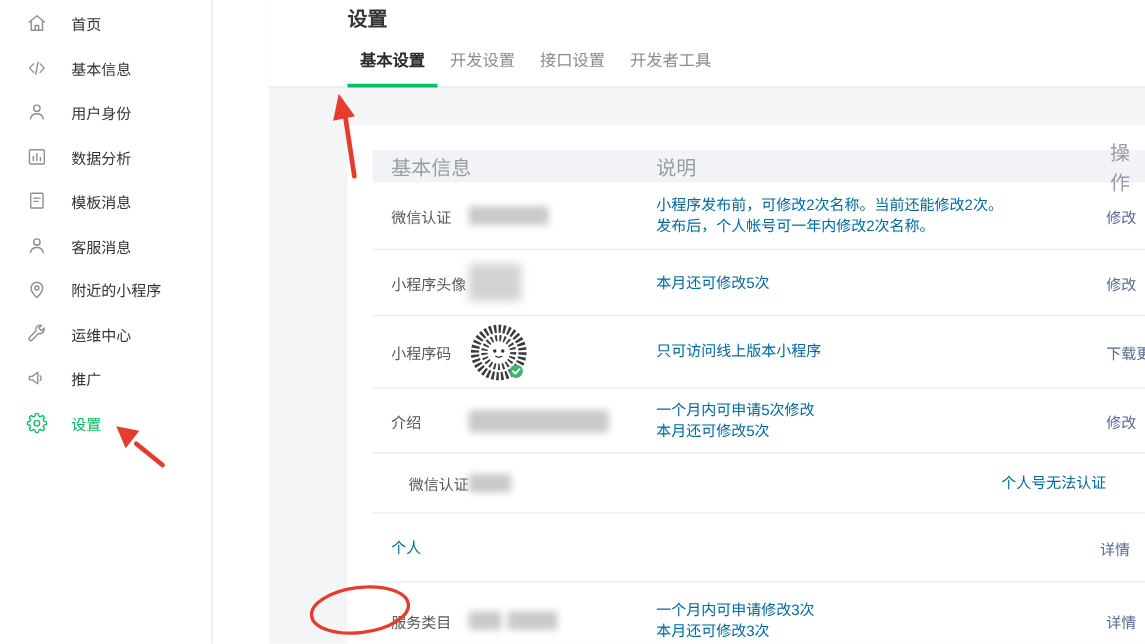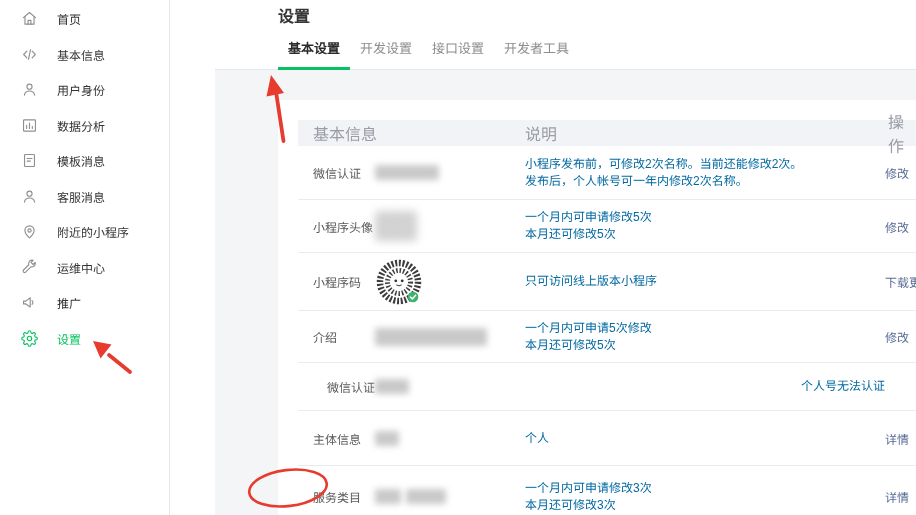--- a/index.html
+++ b/index.html
@@ -213,21 +213,20 @@
               <div class="c3"><a class="action-link">修改</a></div>
             </div>
             <div class="row" style="height: 53px;">
               <div class="c1">
                 <span class="cell-label">小程序头像</span>
                 <span class="cell-value">
                   <span class="blur img" style="width:42px;height:30px"></span>
                 </span>
               </div>
               <div class="c2 cell-desc">
-                <div>一个月内可申请修改5次</div>
                 <div>本月还可修改5次</div>
               </div>
               <div class="c3"><a class="action-link">修改</a></div>
             </div>
             <div class="row" style="height: 58px;">
               <div class="c1">
                 <span class="cell-label">小程序码</span>
                 <span class="cell-value">
                   <svg width="48" height="48" viewBox="0 0 48 48">
   <circle cx="24" cy="24" r="23" fill="#fff"></circle>
@@ -266,26 +265,20 @@
                 <span class="cell-value">
                   <span class="blur" style="width:34px;height:15px"></span>
                 </span>
               </div>
               <div class="c2 cell-desc">
                 <div>个人号无法认证</div>
               </div>
               <div class="c3"></div>
             </div>
             <div class="row" style="height: 55px;">
-              <div class="c1">
-                <span class="cell-label">主体信息</span>
-                <span class="cell-value">
-                  <span class="blur" style="width:24px;height:15px"></span>
-                </span>
-              </div>
               <div class="c2 cell-desc">
                 <div>个人</div>
               </div>
               <div class="c3"><a class="action-link">详情</a></div>
             </div>
             <div class="row" style="height: 62px;">
               <div class="c1">
                 <span class="cell-label">服务类目</span>
                 <span class="cell-value">
                   <span class="blur" style="width:26px;height:15px"></span>

